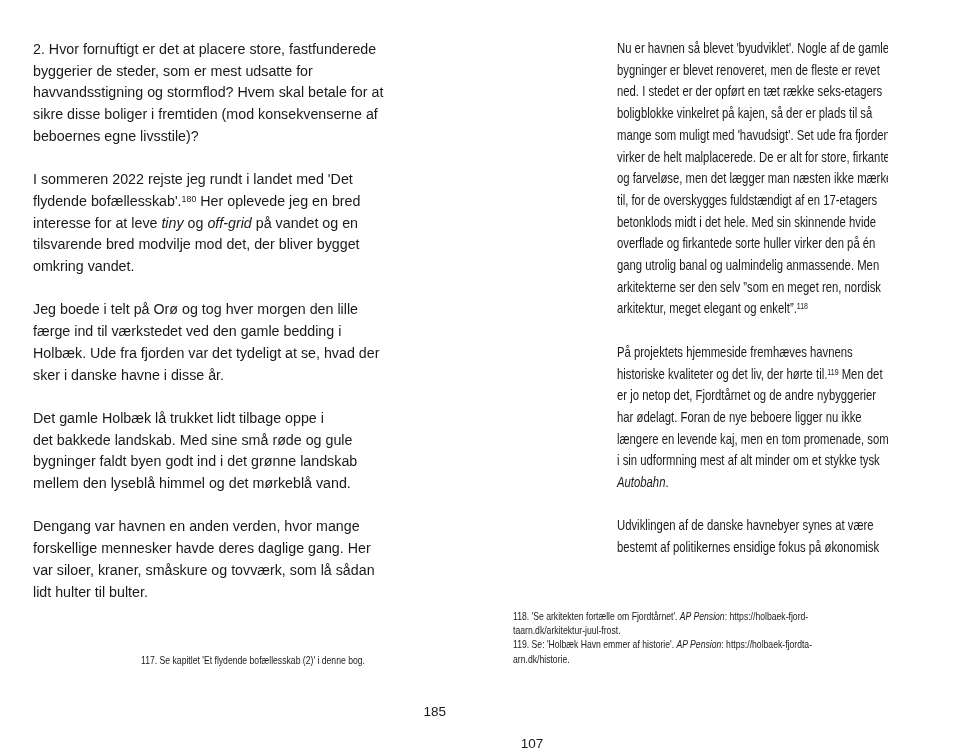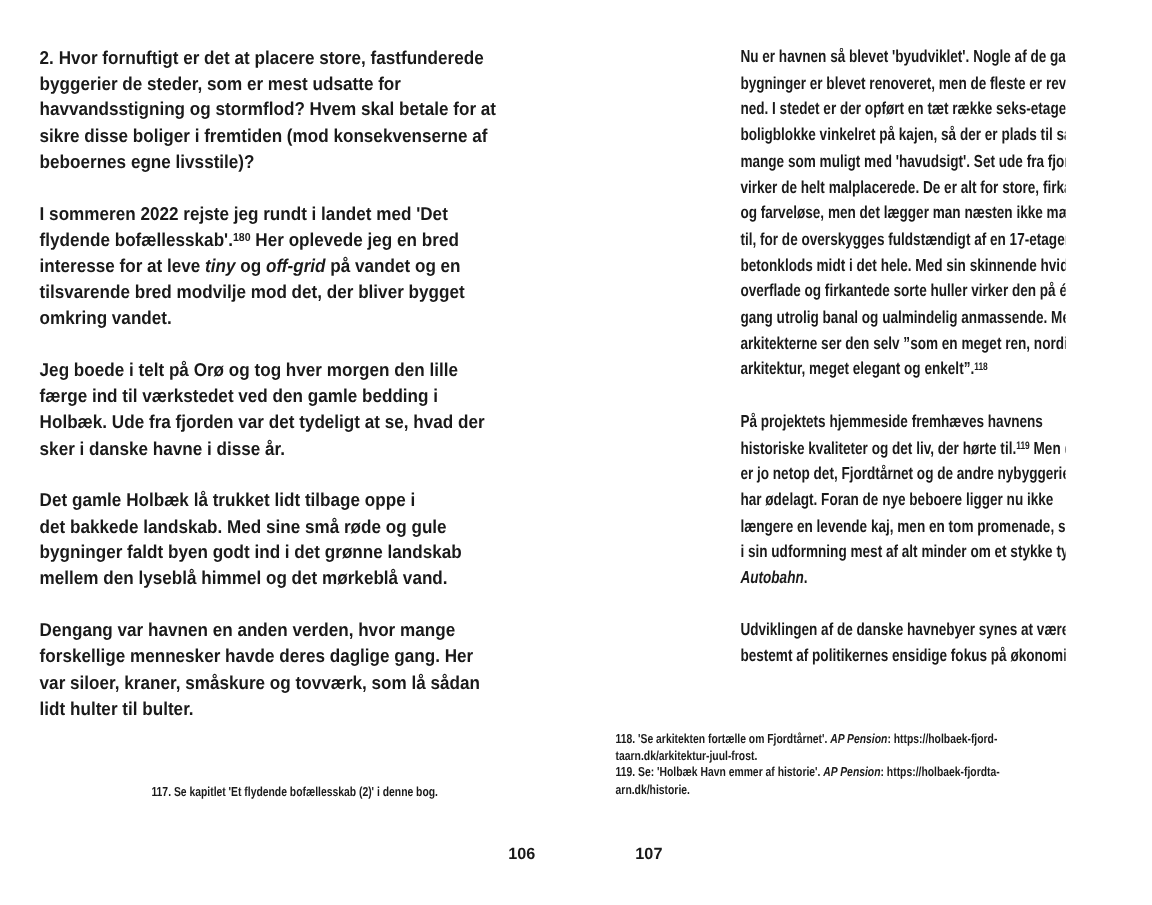--- a/index.html
+++ b/index.html
@@ -8,21 +8,20 @@
     background: #ffffff;
   }
   .book-spread {
     position: relative;
     width: 888px;
     height: 754px;
     background: var(--page-bg, #ffffff);
     color: var(--text-color, #1a1a1a);
     font-family: "Liberation Sans", "DejaVu Sans", sans-serif;
     overflow: hidden;
-    font-weight: bold;
   }
   .body-text {
     position: absolute;
     top: 38px;
   }
   .body-text .para {
     margin: 0 0 21.7px 0;
     white-space: nowrap;
   }
   .left-col {
@@ -69,21 +68,22 @@
     line-height: 16px;
   }
   .page-number-left {
     left: 406px;
     width: 40px;
     text-align: right;
   }
   .page-number-right {
     left: 512px;
     width: 40px;
-    text-align: right;
+    text-align: center;
+    margin-top: 32px;
   }
   sup {
     font-size: 62%;
     line-height: 0;
     vertical-align: baseline;
     position: relative;
     top: -0.45em;
   }
   i { font-style: italic; }
 </style>
@@ -94,21 +94,21 @@
 
   <section>
     <div class="body-text left-col">
         <p class="para">2. Hvor fornuftigt er det at placere store, fastfunderede<br>byggerier de steder, som er mest udsatte for<br>havvandsstigning og stormflod? Hvem skal betale for at<br>sikre disse boliger i fremtiden (mod konsekvenserne af<br>beboernes egne livsstile)?</p>
         <p class="para">I sommeren 2022 rejste jeg rundt i landet med 'Det<br>flydende bofællesskab'.<sup>180</sup> Her oplevede jeg en bred<br>interesse for at leve <i>tiny</i> og <i>off-grid</i> på vandet og en<br>tilsvarende bred modvilje mod det, der bliver bygget<br>omkring vandet.</p>
         <p class="para">Jeg boede i telt på Orø og tog hver morgen den lille<br>færge ind til værkstedet ved den gamle bedding i<br>Holbæk. Ude fra fjorden var det tydeligt at se, hvad der<br>sker i danske havne i disse år.</p>
         <p class="para">Det gamle Holbæk lå trukket lidt tilbage oppe i<br>det bakkede landskab. Med sine små røde og gule<br>bygninger faldt byen godt ind i det grønne landskab<br>mellem den lyseblå himmel og det mørkeblå vand.</p>
         <p class="para">Dengang var havnen en anden verden, hvor mange<br>forskellige mennesker havde deres daglige gang. Her<br>var siloer, kraner, småskure og tovværk, som lå sådan<br>lidt hulter til bulter.</p>
       </div>
     <div class="footnote footnote-left">117. Se kapitlet 'Et flydende bofællesskab (2)' i denne bog.</div>
-    <div class="page-number page-number-left">106</div>
+    <div class="page-number page-number-left">185</div>
   </section>
 
   <section>
     <div class="body-text right-col">
         <p class="para">Nu er havnen så blevet 'byudviklet'. Nogle af de gamle<br>bygninger er blevet renoveret, men de fleste er revet<br>ned. I stedet er der opført en tæt række seks-etagers<br>boligblokke vinkelret på kajen, så der er plads til så<br>mange som muligt med 'havudsigt'. Set ude fra fjorden<br>virker de helt malplacerede. De er alt for store, firkantede<br>og farveløse, men det lægger man næsten ikke mærke<br>til, for de overskygges fuldstændigt af en 17-etagers<br>betonklods midt i det hele. Med sin skinnende hvide<br>overflade og firkantede sorte huller virker den på én<br>gang utrolig banal og ualmindelig anmassende. Men<br>arkitekterne ser den selv ”som en meget ren, nordisk<br>arkitektur, meget elegant og enkelt”.<sup>118</sup></p>
         <p class="para">På projektets hjemmeside fremhæves havnens<br>historiske kvaliteter og det liv, der hørte til.<sup>119</sup> Men det<br>er jo netop det, Fjordtårnet og de andre nybyggerier<br>har ødelagt. Foran de nye beboere ligger nu ikke<br>længere en levende kaj, men en tom promenade, som<br>i sin udformning mest af alt minder om et stykke tysk<br><i>Autobahn</i>.</p>
         <p class="para">Udviklingen af de danske havnebyer synes at være<br>bestemt af politikernes ensidige fokus på økonomisk</p>
       </div>
     <div class="footnote footnote-right">118. 'Se arkitekten fortælle om Fjordtårnet'. <i>AP Pension</i>: https://holbaek-fjord-<br>taarn.dk/arkitektur-juul-frost.<br>119. Se: 'Holbæk Havn emmer af historie'. <i>AP Pension</i>: https://holbaek-fjordta-<br>arn.dk/historie.</div>
     <div class="page-number page-number-right">107</div>

